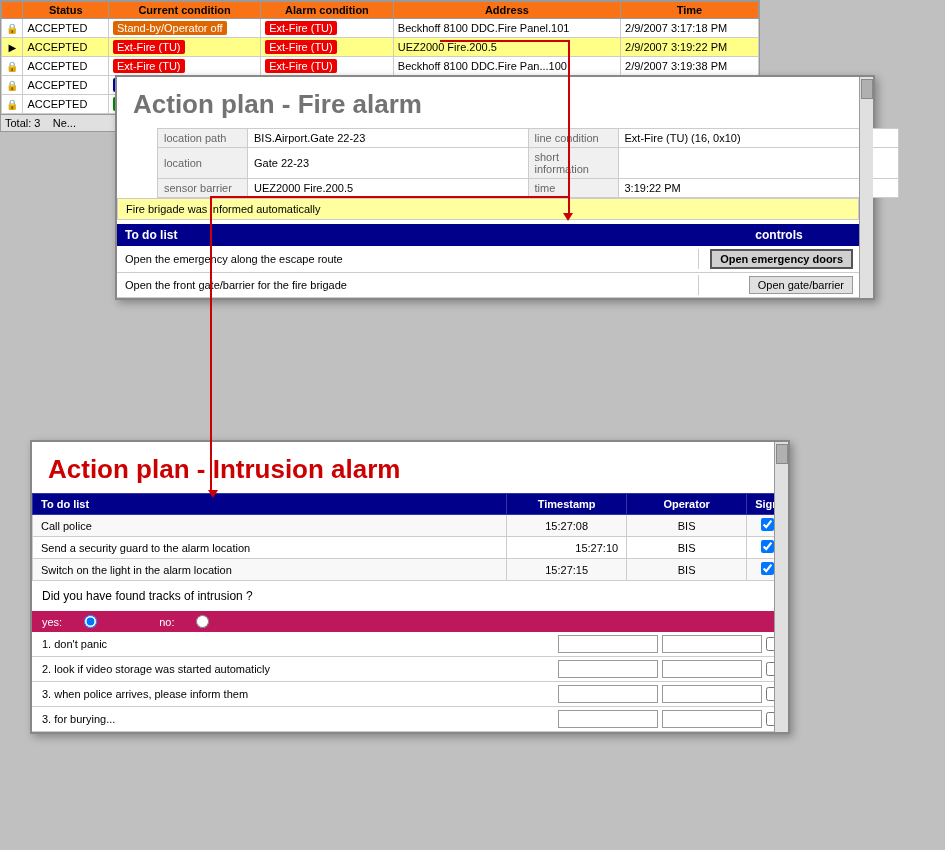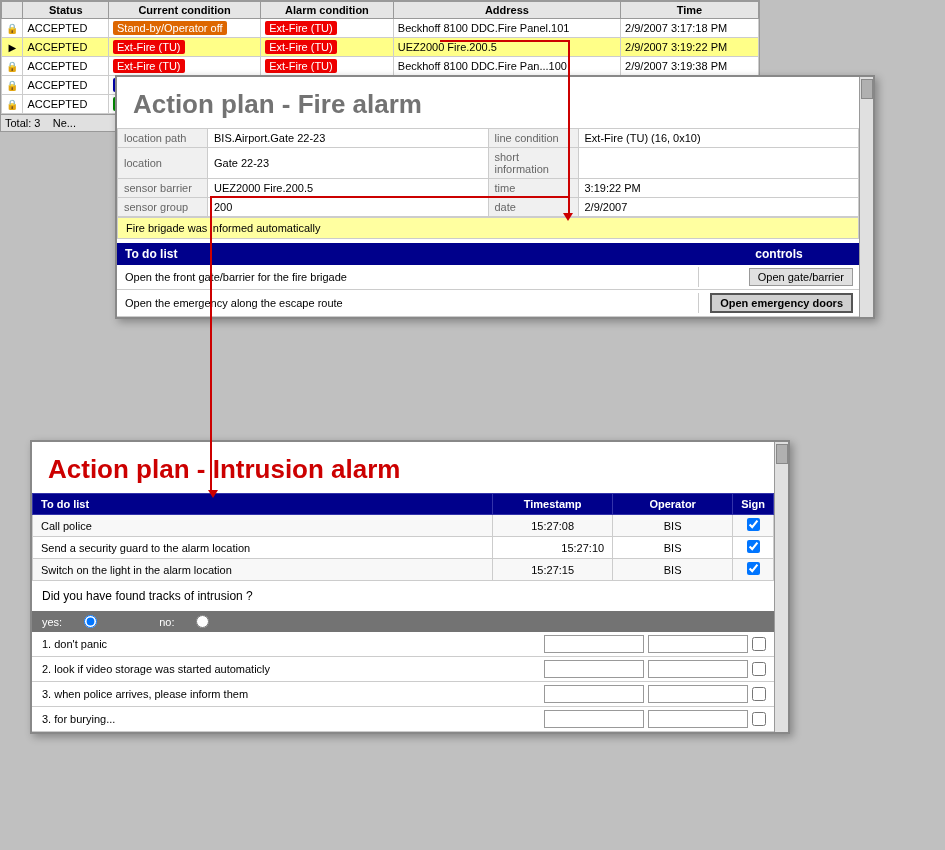--- a/index.html
+++ b/index.html
@@ -22,21 +22,21 @@
       background: #fff;
       border: 1px solid #999;
       z-index: 1;
     }
     .alarm-table {
       width: 100%;
       border-collapse: collapse;
       font-size: 11px;
     }
     .alarm-table thead tr {
-      background: #e5e5e5;
+      background: #f97316;
     }
     .alarm-table thead th {
       border: 1px solid #999;
       padding: 2px 4px;
       text-align: center;
       font-weight: bold;
     }
     .alarm-table tbody tr {
       background: #fff;
     }
@@ -142,20 +142,21 @@
     .section-header {
       background: #00008b;
       color: #fff;
       padding: 4px 8px;
       font-weight: bold;
       font-size: 12px;
     }
     .info-table {
       width: 100%;
       border-collapse: collapse;
+      margin-left: 40px;
     }
     .info-table tr td {
       border: 1px solid #ccc;
       padding: 3px 6px;
       font-size: 11px;
     }
     .info-table tr td:nth-child(odd) {
       background: #f0f0f0;
       color: #666;
       width: 90px;
@@ -272,21 +273,21 @@
       border: 1px solid #ccc;
       padding: 3px 8px;
       font-size: 11px;
     }
     .question-row {
       padding: 8px 10px;
       font-weight: normal;
       font-size: 12px;
     }
     .yesno-row {
-      background: #737373;
+      background: #be185d;
       color: #fff;
       padding: 4px 10px;
       font-size: 11px;
       display: flex;
       align-items: center;
       gap: 20px;
     }
     .conditional-rows .cond-row {
       display: flex;
       border-bottom: 1px solid #ccc;
@@ -411,56 +412,50 @@
         <td>Gate 22-23</td>
         <td>short information</td>
         <td></td>
       </tr>
       <tr>
         <td>sensor barrier</td>
         <td>UEZ2000 Fire.200.5</td>
         <td>time</td>
         <td>3:19:22 PM</td>
       </tr>
-      <tr>
-        <td>sensor group</td>
-        <td>200</td>
-        <td>date</td>
-        <td>2/9/2007</td>
-      </tr>
     </tbody>
       </table>
 
     <div class="yellow-notice">Fire brigade was informed automatically</div>
 
     <div class="todo-section">
       <div class="todo-header-row">
         <div class="todo-label">To do list</div>
         <div class="controls-label">controls</div>
       </div>
       <div id="fire-todo-rows">
           <div class="todo-row">
+      <div class="todo-text">Open the emergency along the escape route</div>
+      <div class="todo-control">
+        <button class="btn-bold">Open emergency doors</button>
+      </div>
+    </div>
+          <div class="todo-row">
       <div class="todo-text">Open the front gate/barrier for the fire brigade</div>
       <div class="todo-control">
         <button class="btn-normal">Open gate/barrier</button>
       </div>
     </div>
-          <div class="todo-row">
-      <div class="todo-text">Open the emergency along the escape route</div>
-      <div class="todo-control">
-        <button class="btn-bold">Open emergency doors</button>
-      </div>
-    </div>
         </div>
     </div>
   </div>
 </div>
 
 <div class="intrusion-panel">
-  <div style="position:relative; padding-right:14px;">
+  <div style="position:relative; ">
     <div class="scrollbar-right">
       <div style="width:12px;height:20px;background:#b0b0b0;margin:2px auto;border:1px solid #888;"></div>
     </div>
     <div class="intrusion-panel-title">Action plan - Intrusion alarm</div>
 
     <table class="todo-table">
       <thead>
         <tr>
           <th>To do list</th>
           <th class="center" style="width:120px;">Timestamp</th>

